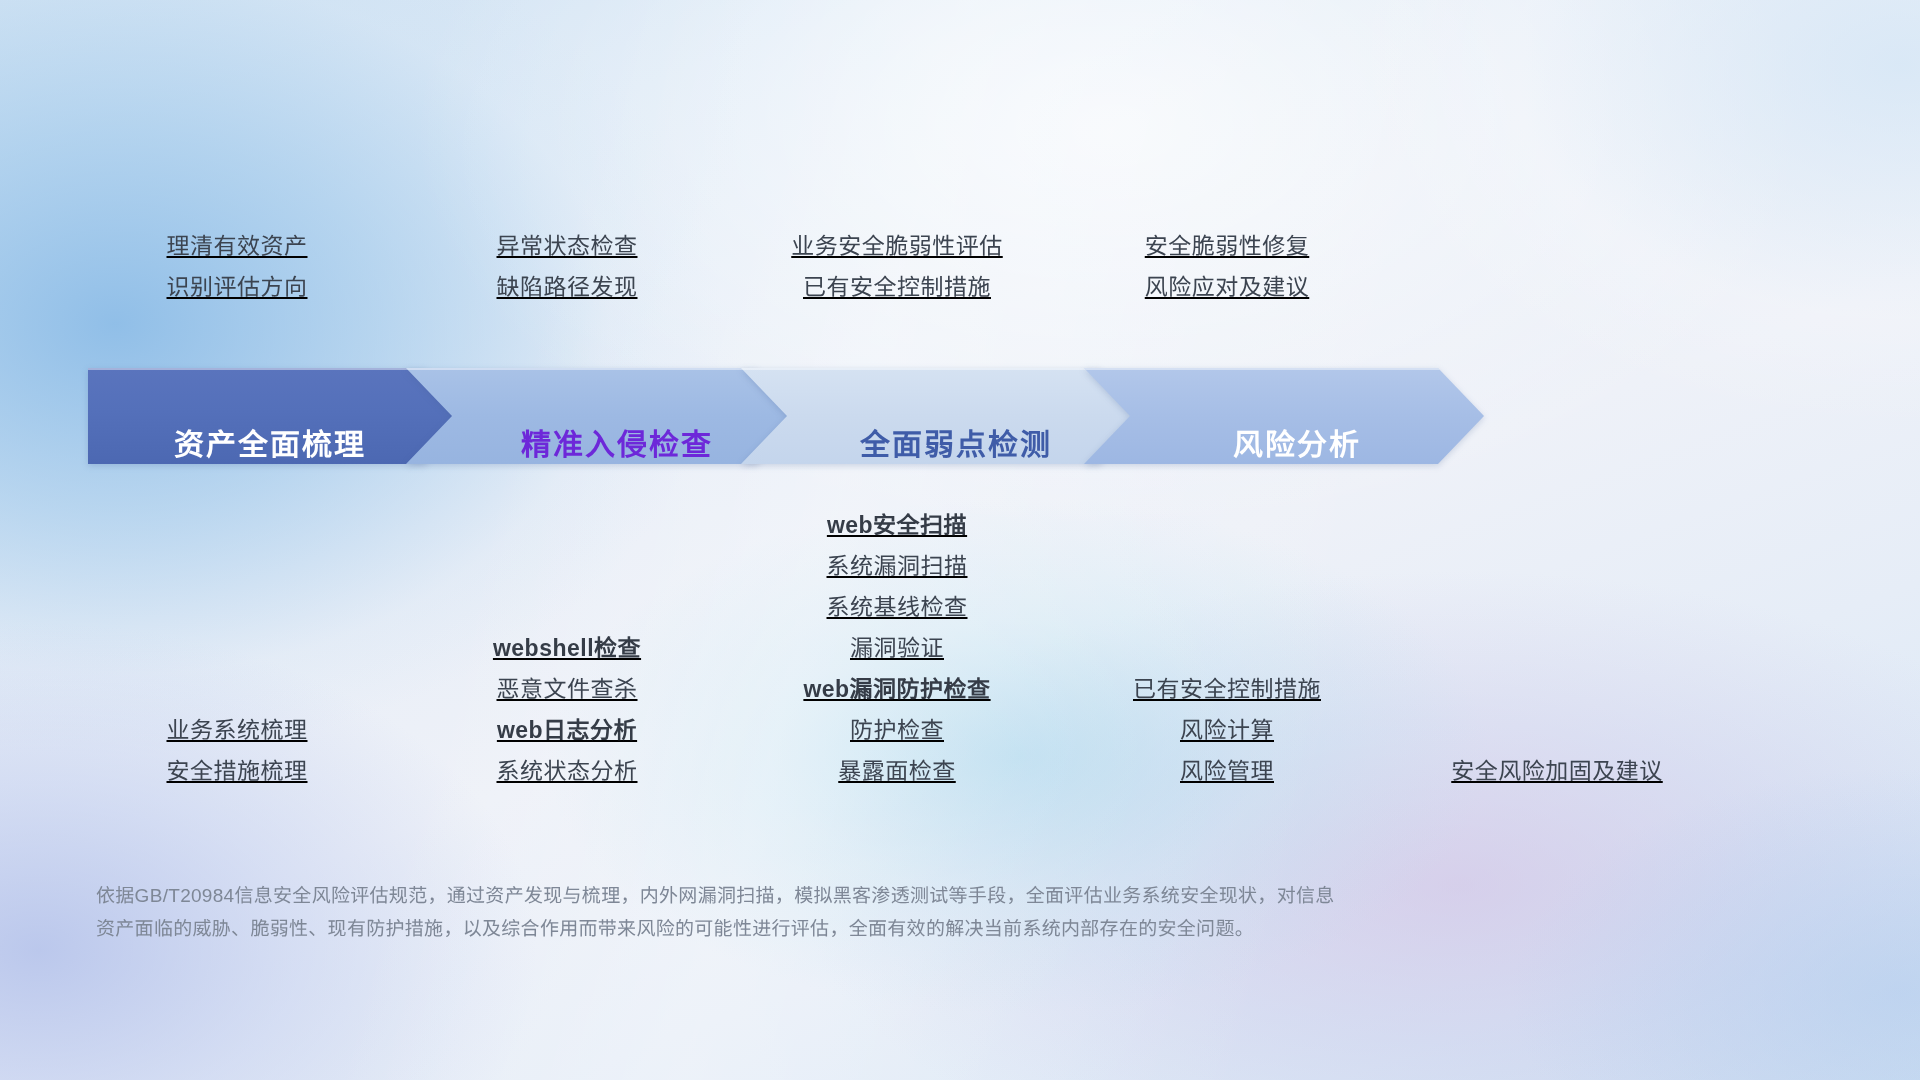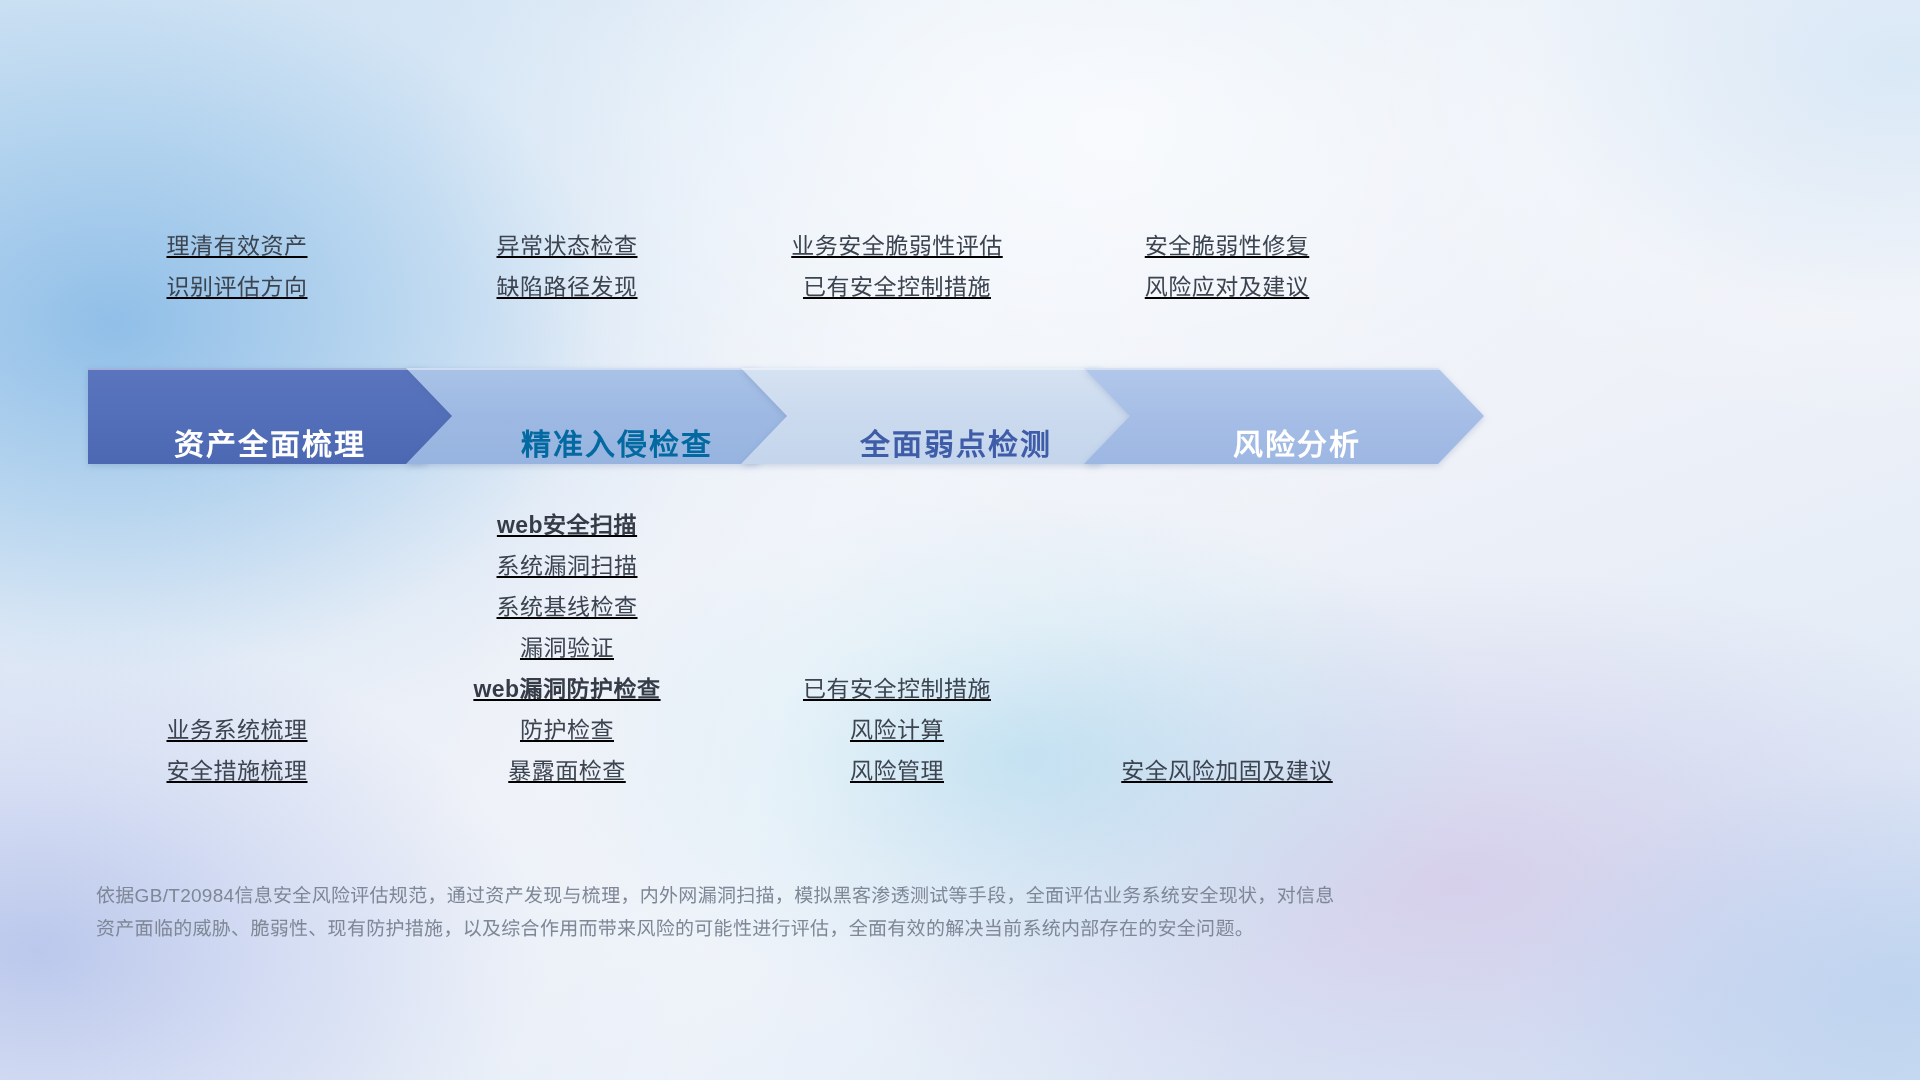--- a/index.html
+++ b/index.html
@@ -178,21 +178,21 @@
   .a1 { left: 0;     width: 382px; }
   .a1 .arrow-inner {
     background: linear-gradient(180deg, #5a74bd 0%, #5470ba 45%, #4c68b2 100%);
   }
   .a1 .arrow-label { color: #ffffff; }
 
   .a2 { left: 318px; width: 396px; }
   .a2 .arrow-inner {
     background: linear-gradient(180deg, #a9c2e7 0%, #9db9e3 50%, #97b4e0 100%);
   }
-  .a2 .arrow-label { color: #0369a1; }
+  .a2 .arrow-label { color: #6d28d9; }
 
   .a3 { left: 653px; width: 404px; }
   .a3 .arrow-inner {
     background: linear-gradient(180deg, #d5e2f2 0%, #cbdaee 50%, #c4d5ec 100%);
   }
   .a3 .arrow-label { color: #3f5ca8; }
 
   .a4 { left: 996px; width: 400px; }
   .a4 .arrow-inner {
     background: linear-gradient(180deg, #b2c7ea 0%, #a6bee6 50%, #9db7e3 100%);
@@ -294,20 +294,26 @@
 
     </div>
 
     <div class="row-bottom">
 
       <div class="col col-1">
         <div class="item">业务系统梳理</div>
         <div class="item">安全措施梳理</div>
       </div>
 
+      <div class="col col-2">
+        <div class="item latin-lead">webshell检查</div>
+        <div class="item">恶意文件查杀</div>
+        <div class="item latin-lead">web日志分析</div>
+        <div class="item">系统状态分析</div>
+      </div>
 
       <div class="col col-3">
         <div class="item latin-lead">web安全扫描</div>
         <div class="item">系统漏洞扫描</div>
         <div class="item">系统基线检查</div>
         <div class="item">漏洞验证</div>
         <div class="item latin-lead">web漏洞防护检查</div>
         <div class="item">防护检查</div>
         <div class="item">暴露面检查</div>
       </div>

